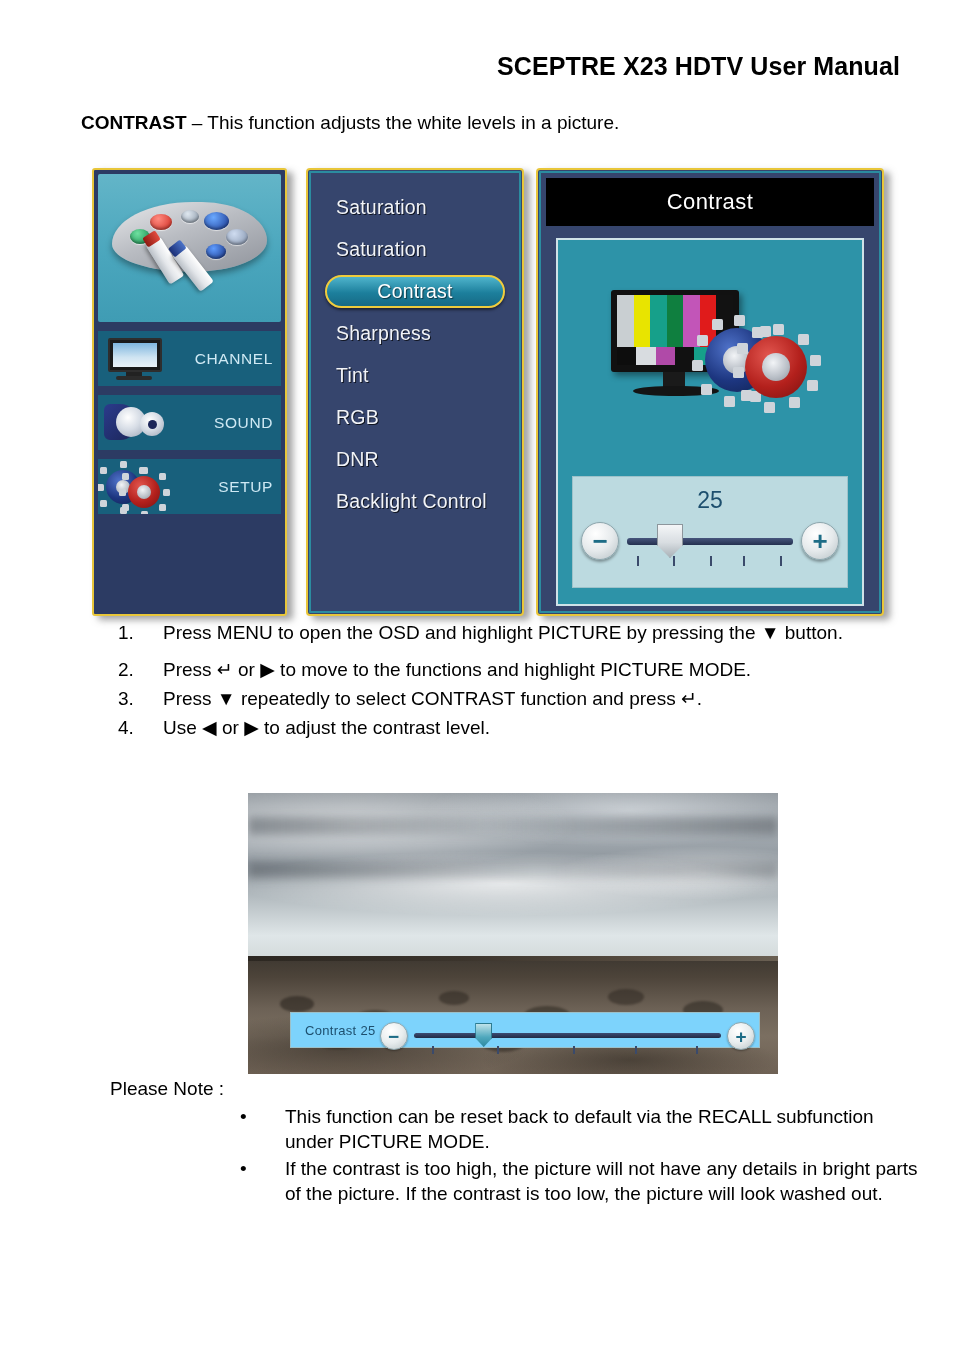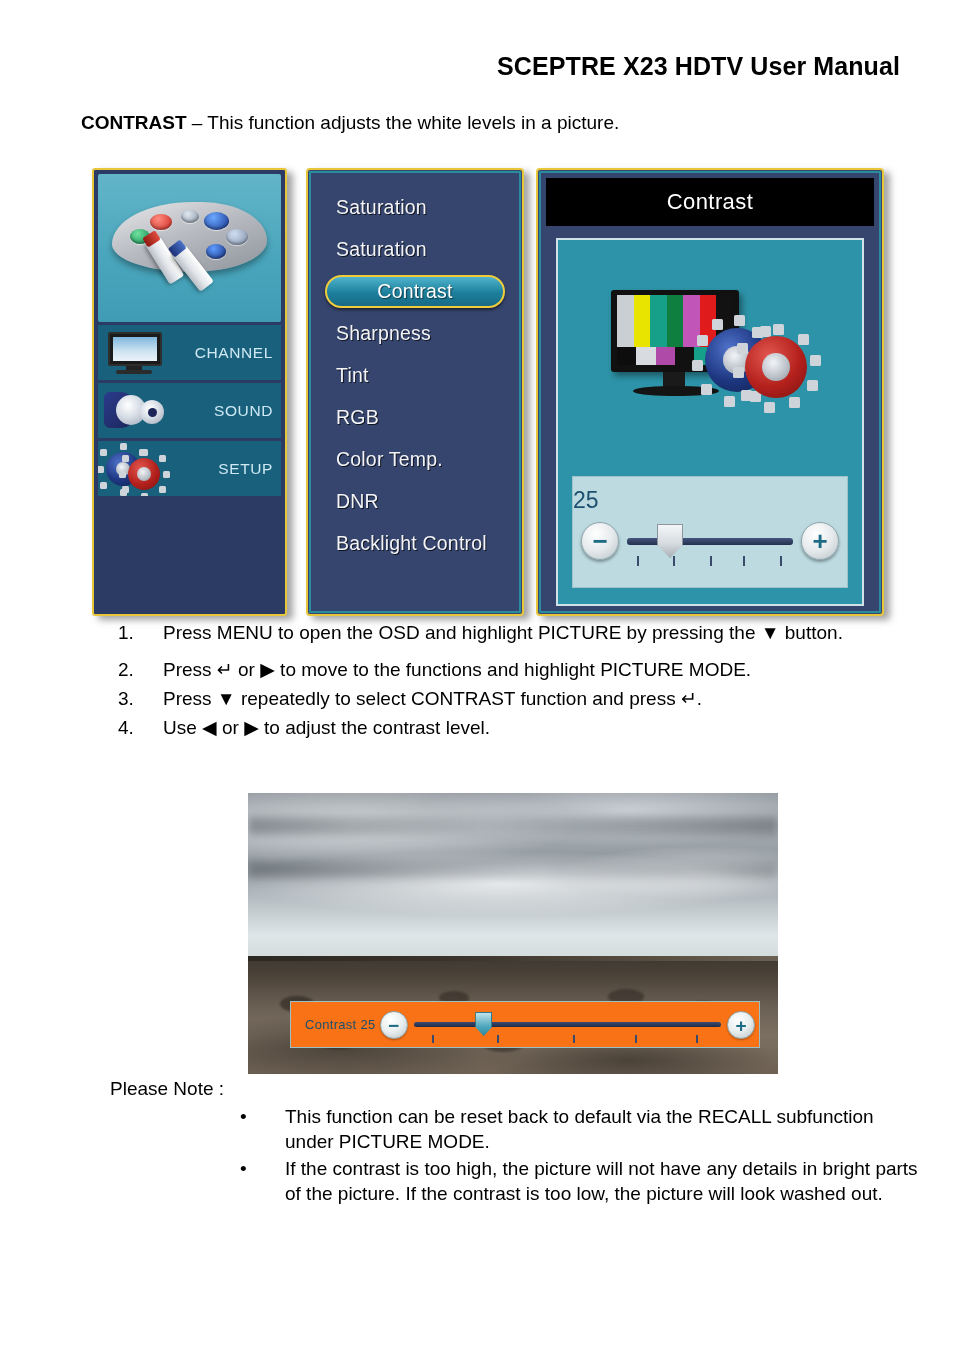--- a/index.html
+++ b/index.html
@@ -68,21 +68,21 @@
   .tube {
     position:absolute; width:46px; height:17px; border-radius:3px;
     background: linear-gradient(180deg,#ffffff 0%,#e3e6ea 55%,#b9bfc6 100%);
     box-shadow: 0 2px 4px rgba(0,0,0,.4);
   }
   .tube .cap { position:absolute; left:-8px; top:1px; width:11px; height:15px; border-radius:2px; }
 
   .osd-item {
     position: relative;
     width: 100%; height: 55px;
-    margin-top: 3px;
+    margin-top: 9px;
     background: #18607c;
     display: flex; align-items: center; justify-content: flex-end;
     padding-right: 8px;
     overflow: hidden;
   }
   .osd-item.selected { background: #000000; }
   .osd-item .label {
     font-size: 15.5px;
     letter-spacing: .6px;
     color: #cfe9f4;
@@ -203,21 +203,21 @@
   .mon-foot { position:absolute; left:28px; top:102px; width:86px; height:10px; background:#141414;
     border-radius: 50%/60%; }
 
   .slider-box {
     position:absolute; left: 14px; right: 14px; bottom: 16px;
     height: 112px;
     background: #bcdae0;
     border: 1px solid #9dc2ca;
   }
   .slider-value {
-    text-align:left; color:#1d4f6e; font-size: 23px; padding-top: 10px; font-weight:400;
+    text-align:center; color:#1d4f6e; font-size: 23px; padding-top: 10px; font-weight:400;
   }
   .slider-row { position:relative; height: 50px; margin-top: 2px; }
   .sl-btn {
     position:absolute; top: 6px; width: 38px; height: 38px; border-radius: 50%;
     background: radial-gradient(circle at 38% 30%, #ffffff 0%, #e6eaec 50%, #b7c2c6 100%);
     border: 1px solid #8ea6ad;
     box-shadow: 0 2px 3px rgba(0,0,0,.35);
     display:flex; align-items:center; justify-content:center;
     color:#1d6c86; font-size: 26px; font-weight:700; line-height:1;
   }
@@ -269,22 +269,22 @@
     position:absolute; left:0; top:58%; width:100%; height:42%;
     background:
       radial-gradient(ellipse 50% 40% at 18% 78%, rgba(40,34,28,.55), rgba(0,0,0,0) 70%),
       radial-gradient(ellipse 40% 35% at 72% 88%, rgba(35,30,24,.5), rgba(0,0,0,0) 70%),
       linear-gradient(180deg,#3d3730 0%, #4d443a 18%, #6d6256 45%, #7b6f61 68%, #6e6154 100%);
   }
   .ground .horizon { position:absolute; left:0; top:0; width:100%; height:5px;
     background: linear-gradient(90deg,#2c2721,#3b342c 40%,#574c40 75%,#6a6053); }
   .scrub { position:absolute; border-radius:50%; filter: blur(1.2px); }
   .ovl {
-    position:absolute; left: 42px; right: 18px; bottom: 26px; height: 47px;
-    background: #f97316;
+    position:absolute; left: 42px; right: 18px; bottom: 26px; height: 36px;
+    background: #7dd3fc;
     border: 1px solid #9cc0c8;
     display:flex; align-items:center;
   }
   .ovl .lbl { color:#1d4f6e; font-size: 13px; margin-left: 14px; white-space:nowrap; letter-spacing:.3px; }
   .ovl-row { position:relative; flex:1; height:100%; }
   .ovl-btn {
     position:absolute; top: 9px; width: 28px; height: 28px; border-radius:50%;
     background: radial-gradient(circle at 38% 30%, #ffffff 0%, #e8edee 50%, #b9c4c7 100%);
     border:1px solid #8ea6ad;
     display:flex; align-items:center; justify-content:center;
@@ -393,21 +393,20 @@
 
   <div class="osd-menu">
     <div class="menu-entry">Saturation</div>
     <div class="menu-entry">Saturation</div>
     <div class="menu-entry highlight">
         <span class="pill">Contrast</span>
       </div>
     <div class="menu-entry">Sharpness</div>
     <div class="menu-entry">Tint</div>
     <div class="menu-entry">RGB</div>
-    <div class="menu-entry">Color Temp.</div>
     <div class="menu-entry">DNR</div>
     <div class="menu-entry">Backlight Control</div>
   </div>
 
   <div class="osd-detail">
     <div class="detail-title">Contrast</div>
     <div class="detail-body">
 
       <div class="illus">
         <div class="mon-frame">

